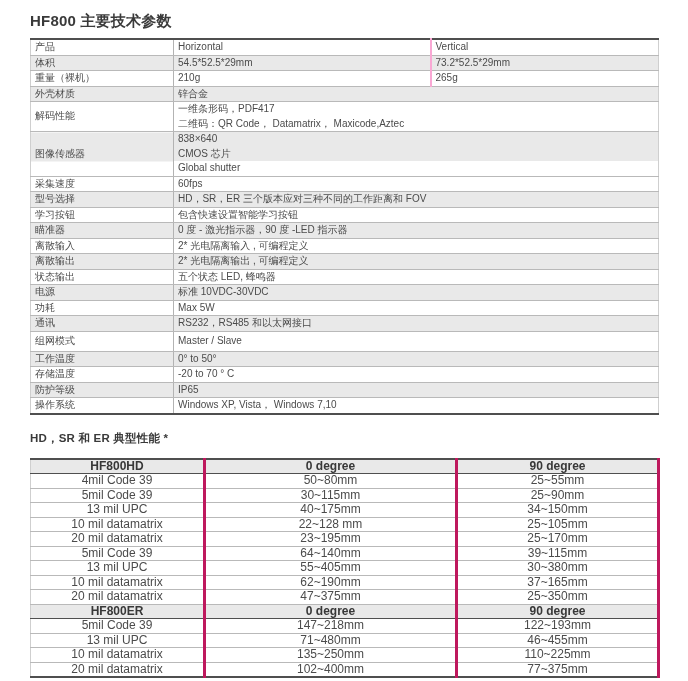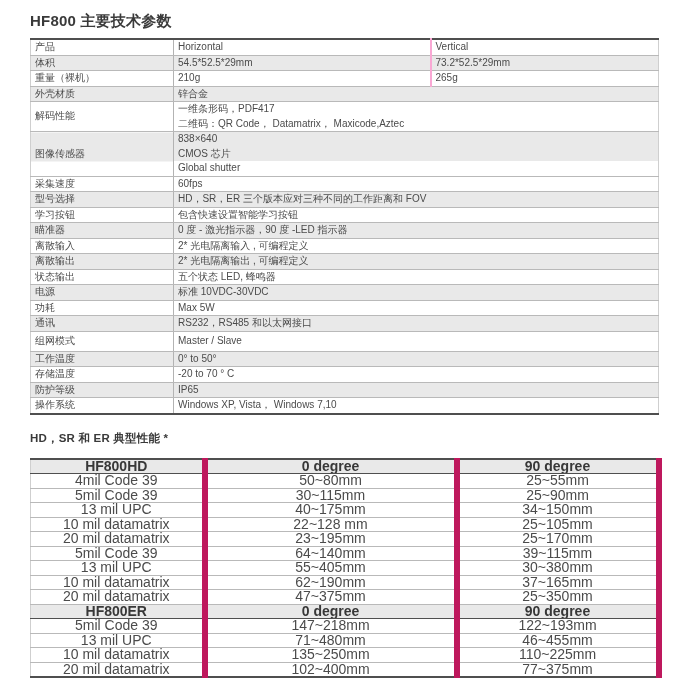--- a/index.html
+++ b/index.html
@@ -32,24 +32,24 @@
   }
   .spec-table td.label{border-right:1px solid #b3b3b3;}
   .spec-table td.mid{border-right:2px solid #f9a8d4;}
   .spec-table td.nb{border-bottom:none;}
   .spec-table tr.tall td{height:17px;}
   .shaded{background:#e9e9e9;}
 
   
   .perf-table{border-top:2px solid #4f4f4f;border-bottom:2px solid #4f4f4f;}
   .perf-table td{
-    font-size:14px;line-height:11.5px;padding:1px 4px;
+    font-size:12px;line-height:11.5px;padding:1px 4px;
     color:#4b4b4b;text-align:center;vertical-align:middle;
     border-bottom:1px solid #b9b9b9;
-    border-left:1px solid #cfcfcf;border-right:6px solid #be185d;
+    border-left:1px solid #cfcfcf;border-right:3px solid #be185d;
     overflow:hidden;white-space:nowrap;
   }
   .perf-table tr.section-header td{
     font-weight:bold;color:#383838;background:#e9e9e9;
     border-top:1.5px solid #4f4f4f;border-bottom:1.5px solid #4f4f4f;
   }
 </style>
 </head>
 <body>
 

